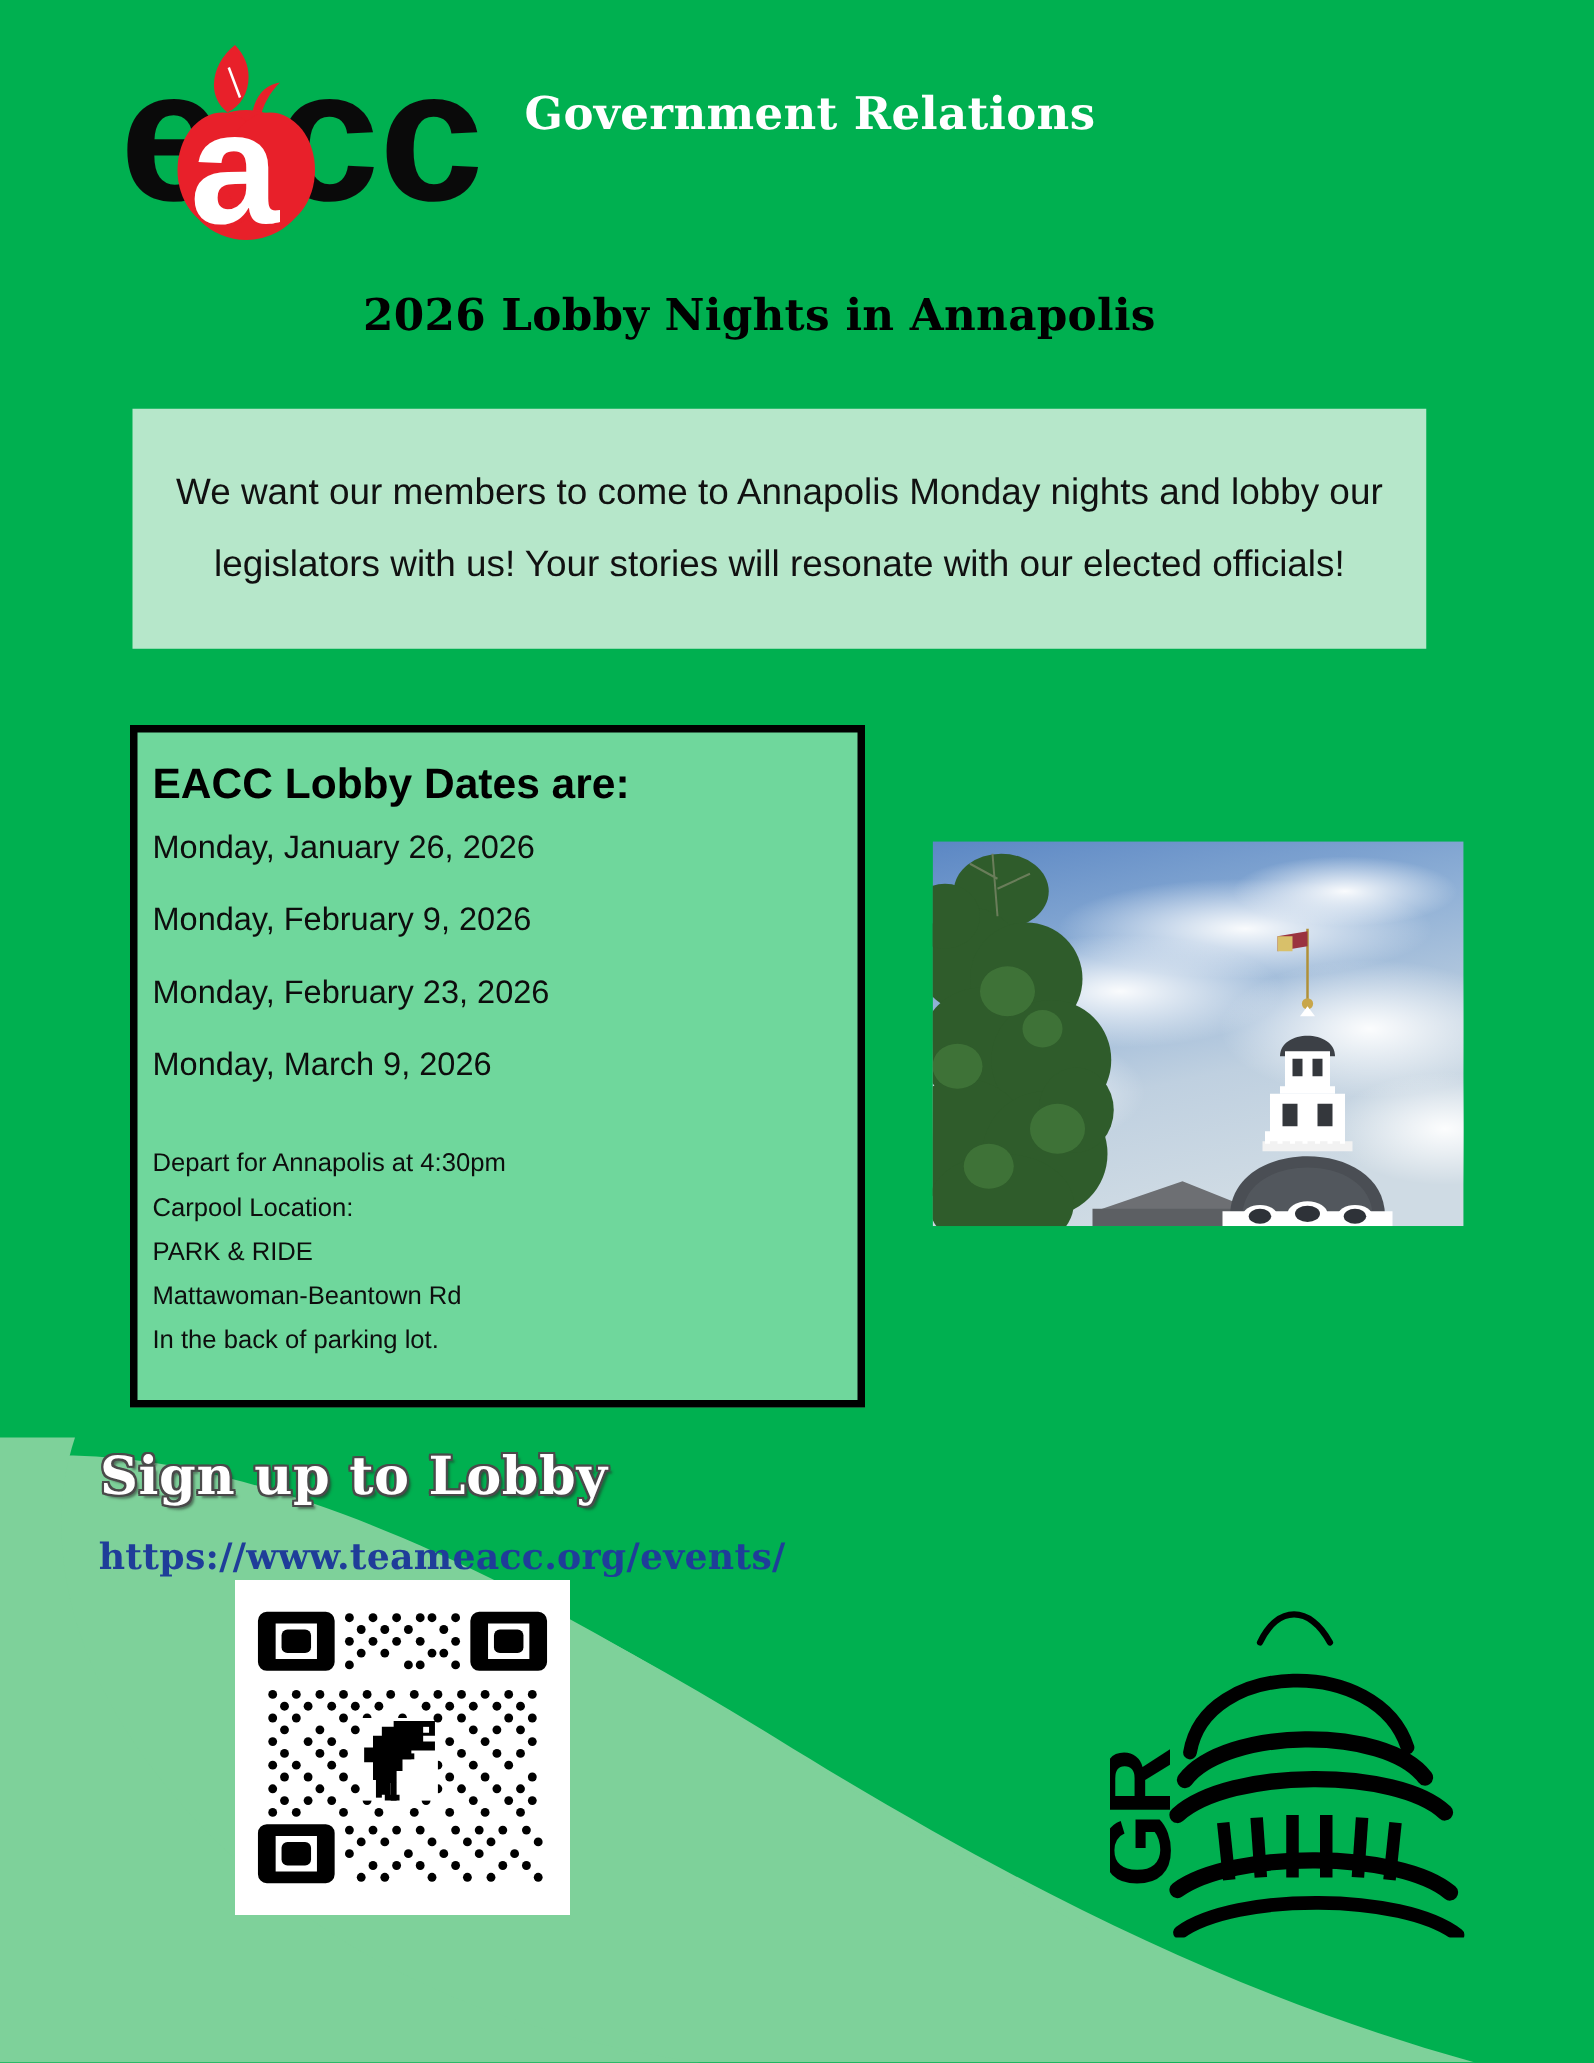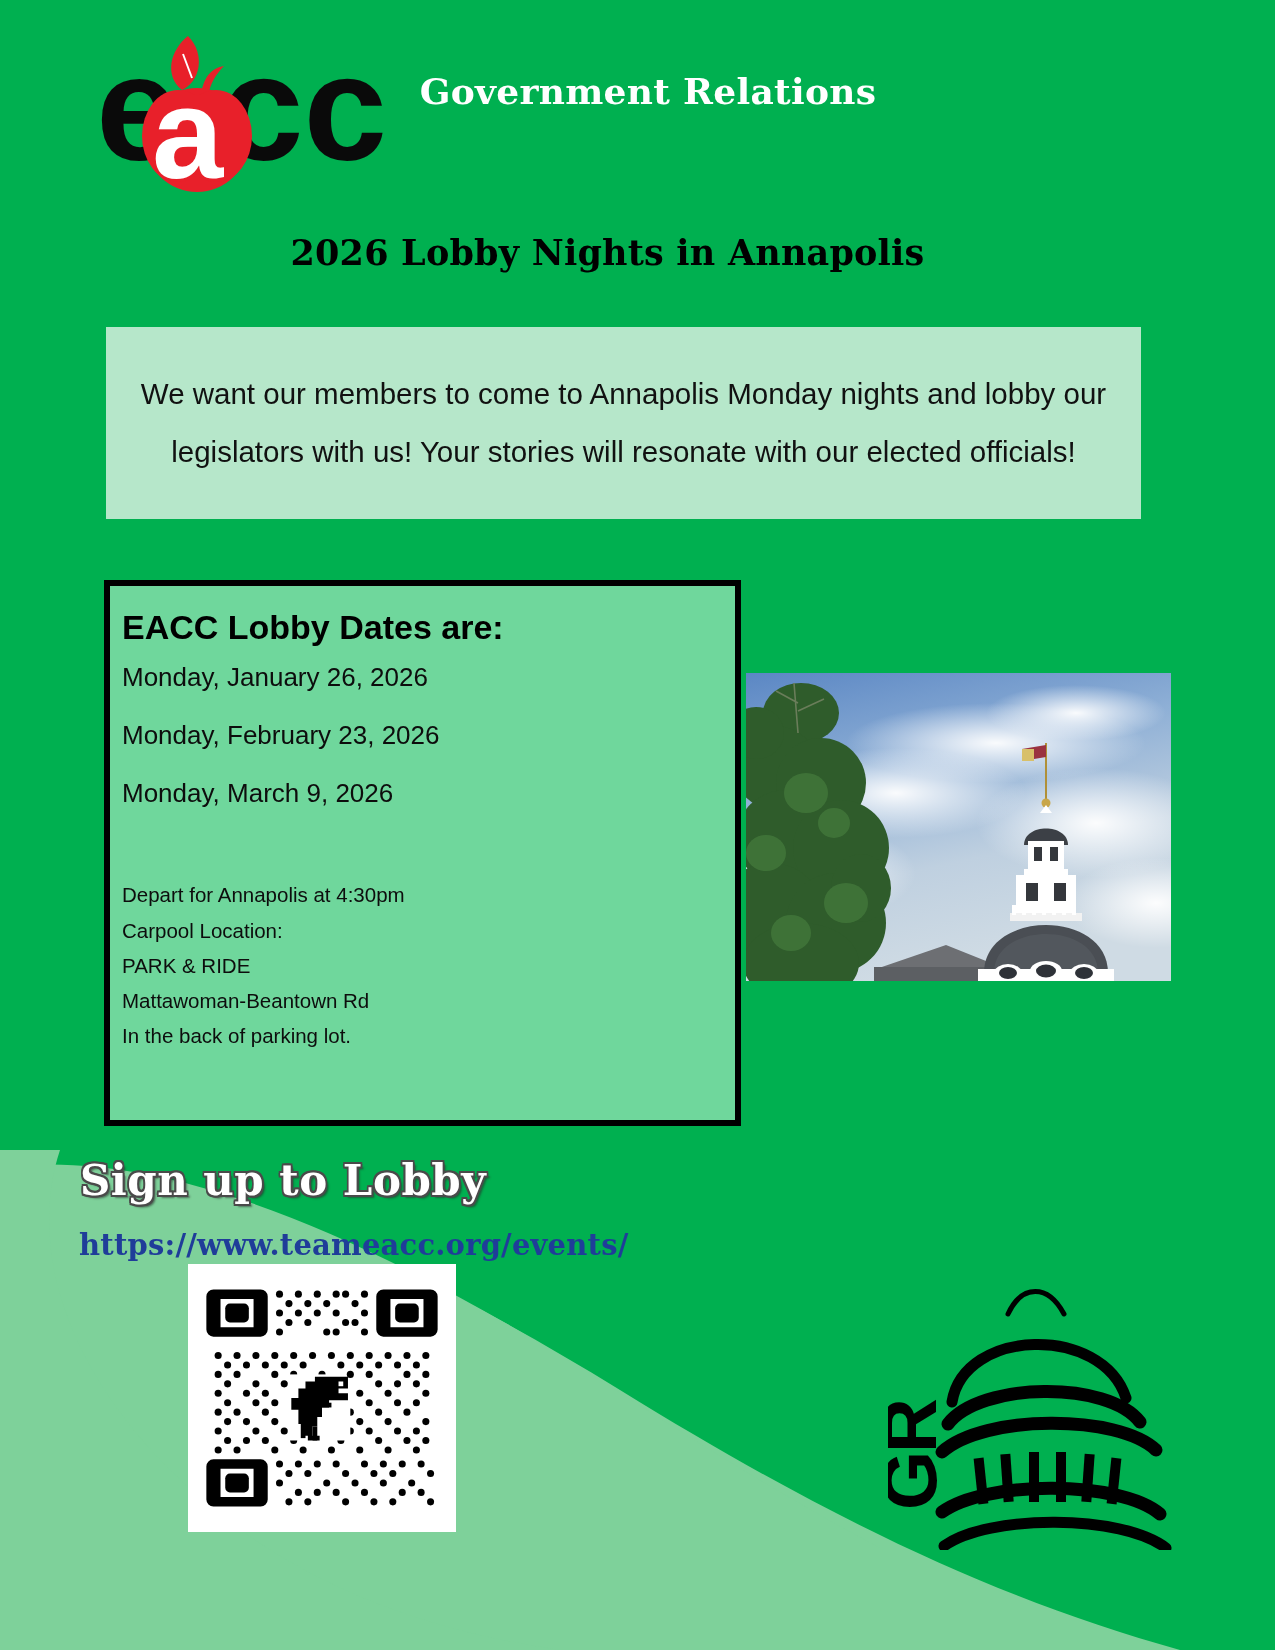--- a/index.html
+++ b/index.html
@@ -94,21 +94,21 @@
     text-align: center;
     font-family: "Liberation Sans", sans-serif;
     font-weight: 400;
   }
 
   
   .dates-box {
     position: absolute;
     left: 104px;
     top: 580px;
-    width: 637px;
+    width: 588px;
     height: 546px;
     background: #6fd79c;
     border: 6px solid #000000;
     padding: 22px 0 0 12px;
   }
   .dates-title {
     font-size: 34px;
     font-weight: bold;
     color: #000000;
     line-height: 1.15;
@@ -116,21 +116,21 @@
   }
   .date-line {
     font-size: 26px;
     color: #0d0d0d;
     line-height: 1.08;
     margin-bottom: 30px;
   }
   .date-line:last-of-type { margin-bottom: 0; }
 
   .carpool {
-    margin-top: 70px;
+    margin-top: 48px;
   }
   .carpool-line {
     font-size: 20.5px;
     color: #0d0d0d;
     line-height: 1.72;
   }
 
   
   .photo {
     position: absolute;
@@ -252,20 +252,21 @@
   <div class="headline">2026 Lobby Nights in Annapolis</div>
 
   <div class="callout">
     <div class="callout-text">We want our members to come to Annapolis Monday nights and lobby our legislators with us! Your stories will resonate with our elected officials!</div>
   </div>
 
   <div class="dates-box">
     <div class="dates-title">EACC Lobby Dates are:</div>
 
     <div class="date-line">Monday, January 26, 2026</div>
+    <div class="date-line">Monday, February 9, 2026</div>
     <div class="date-line">Monday, February 23, 2026</div>
     <div class="date-line">Monday, March 9, 2026</div>
 
     <div class="carpool">
       <div class="carpool-line">Depart for Annapolis at 4:30pm</div>
       <div class="carpool-line">Carpool Location:</div>
       <div class="carpool-line">PARK &amp; RIDE</div>
       <div class="carpool-line">Mattawoman-Beantown Rd</div>
       <div class="carpool-line">In the back of parking lot.</div>
     </div>

